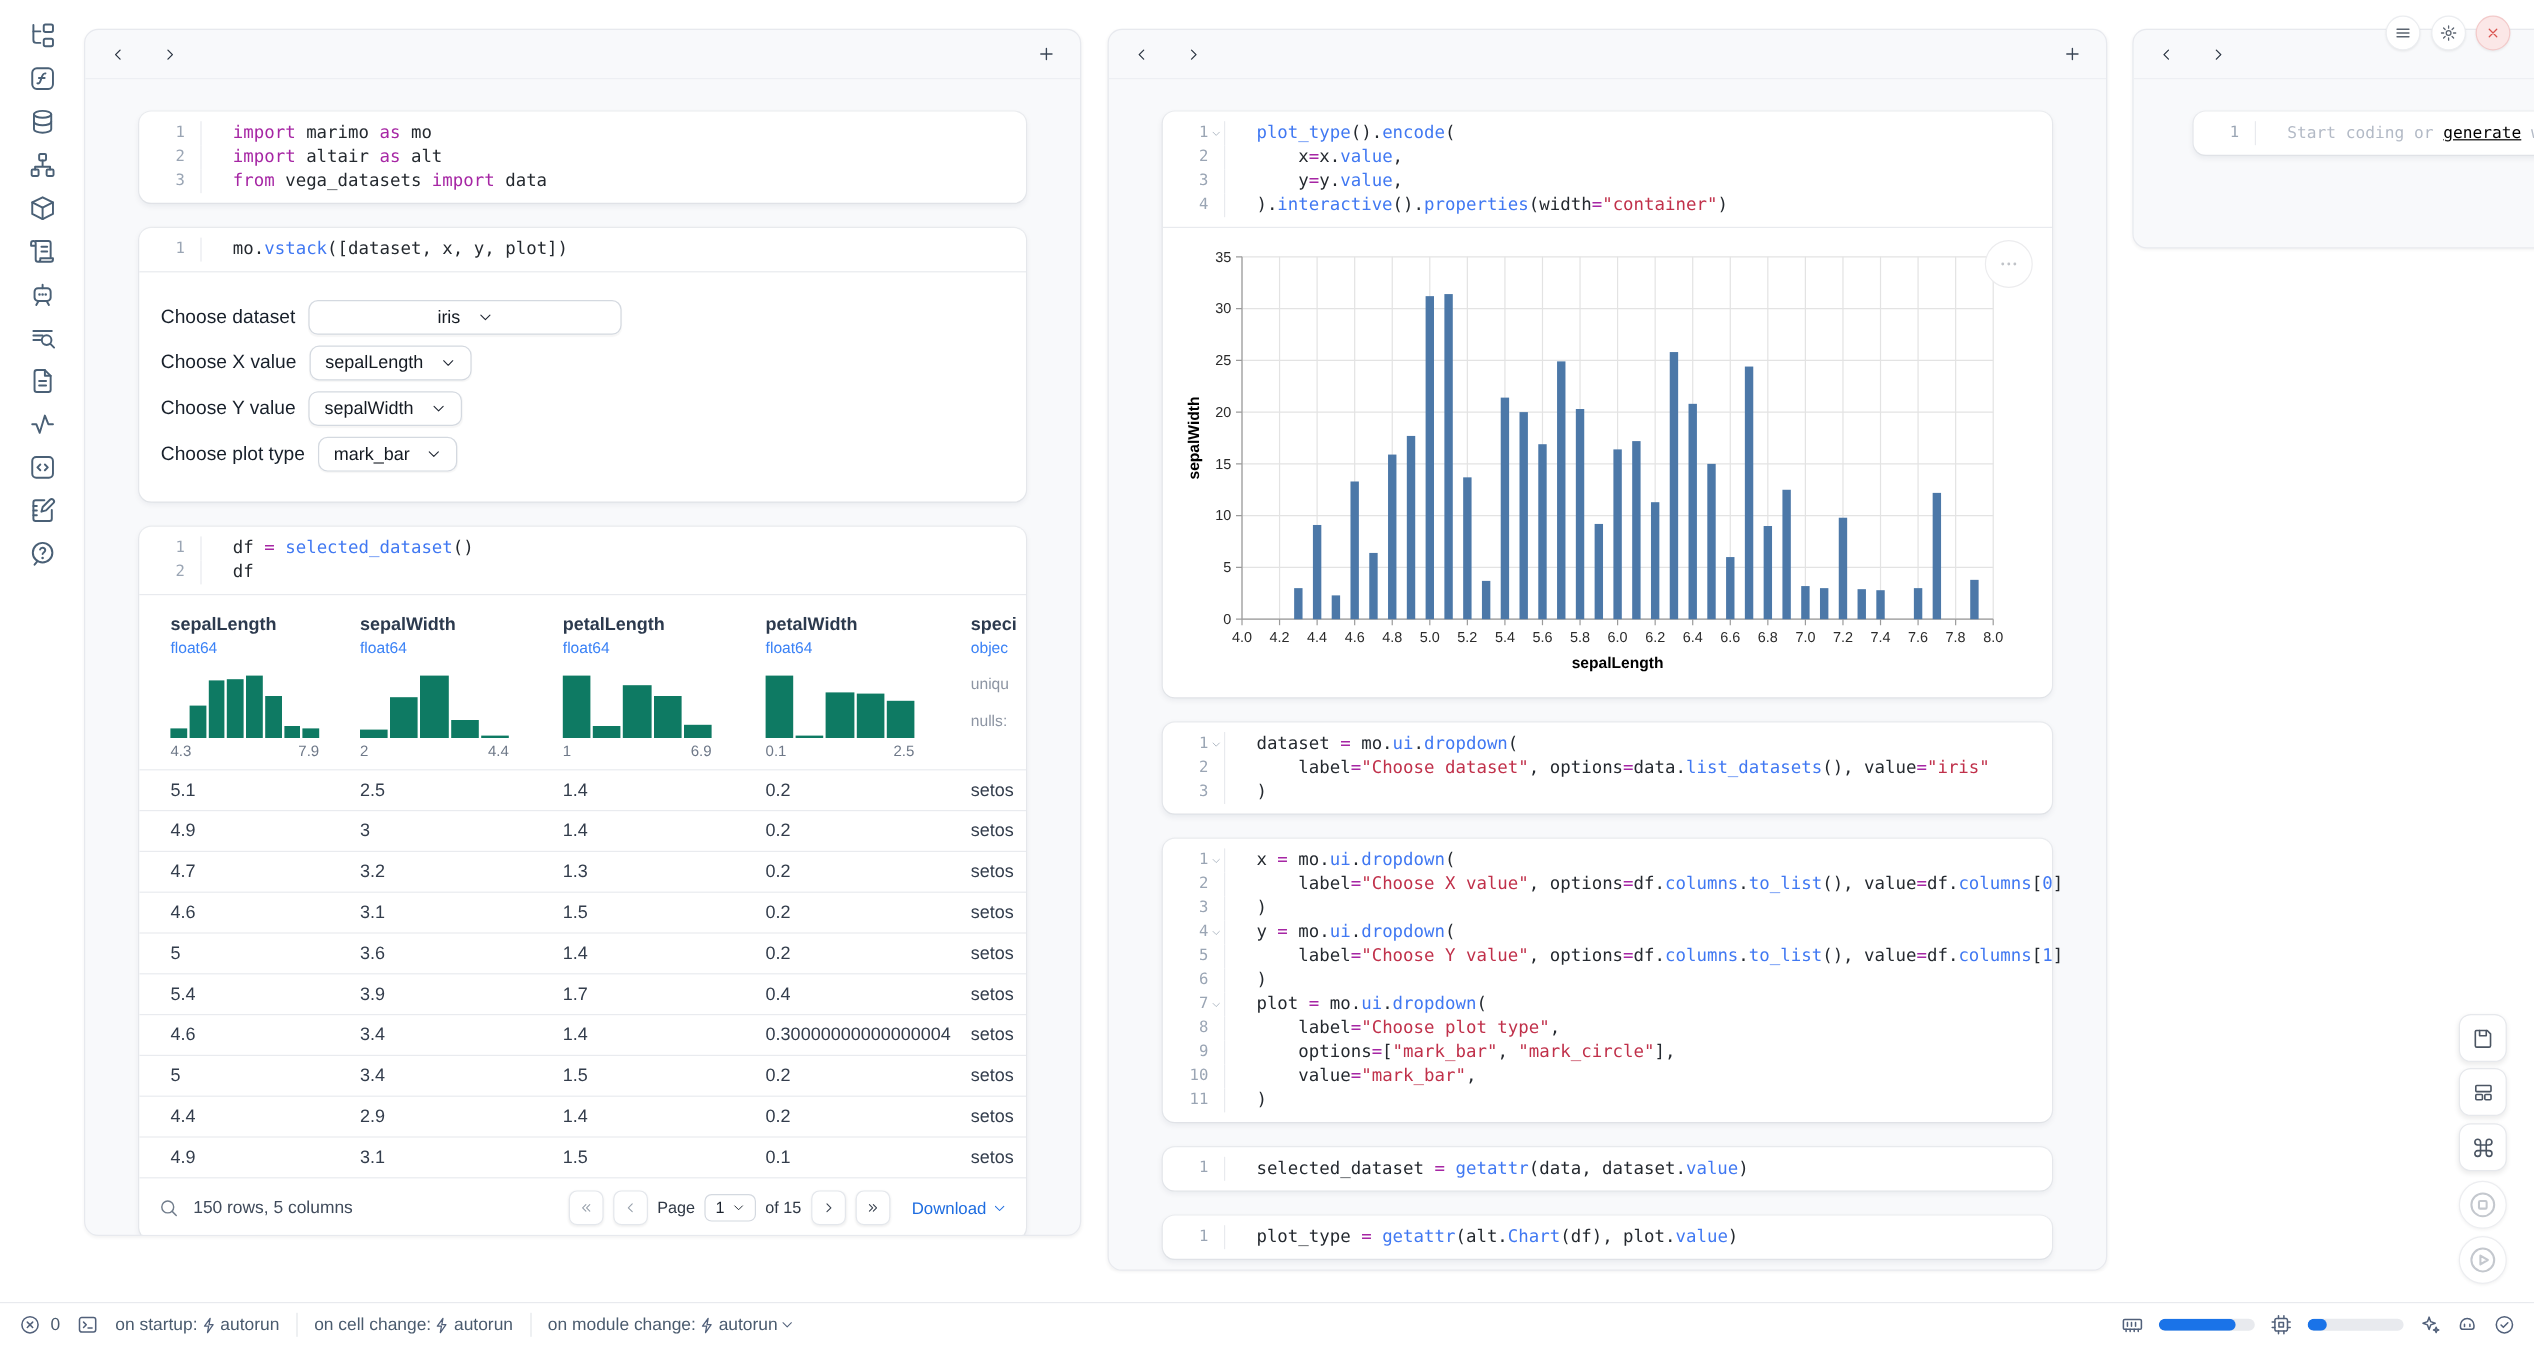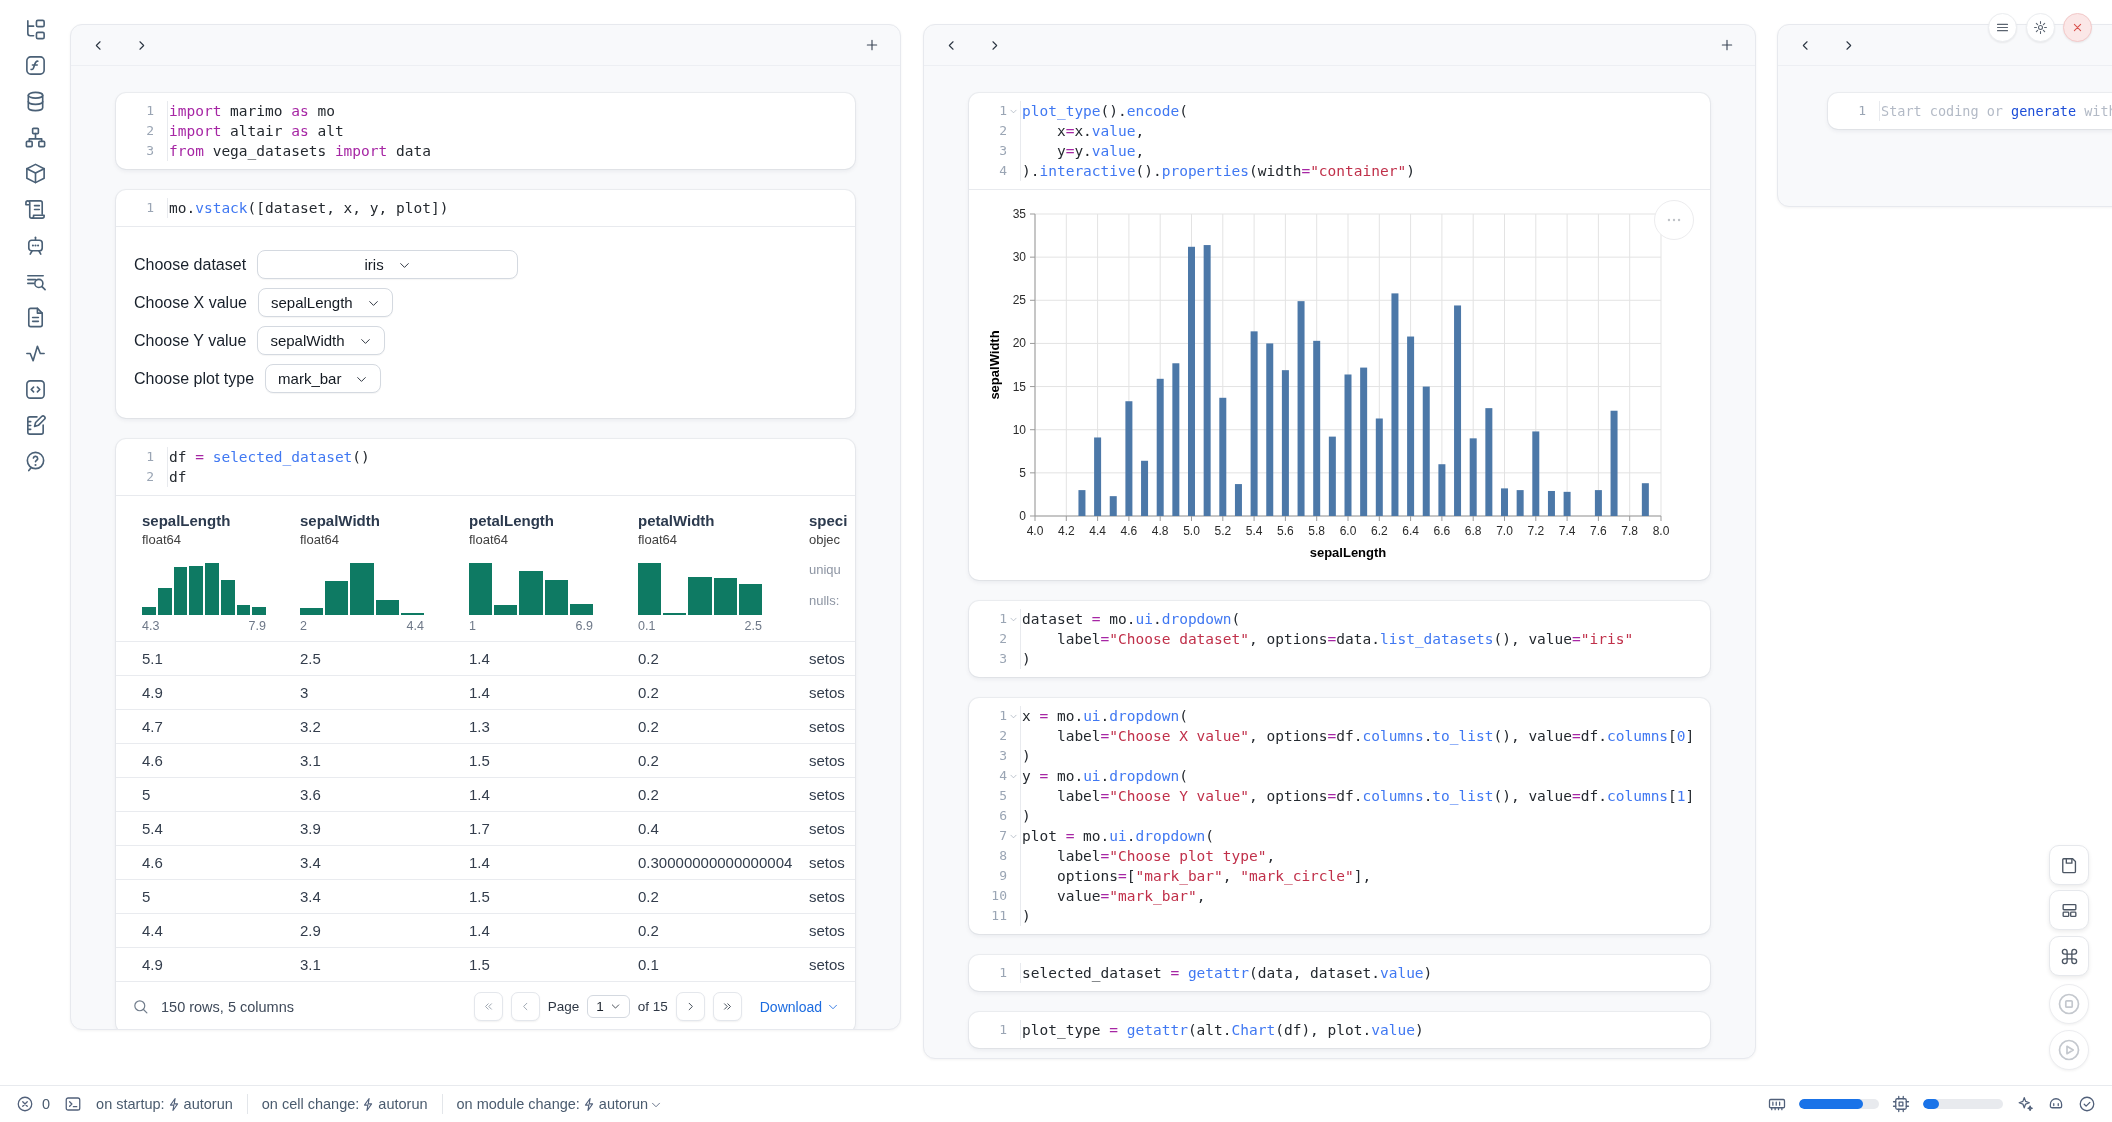--- a/index.html
+++ b/index.html
@@ -27,41 +27,41 @@
   .panel-right .panel-body{padding:27px 0 0 50px;}
 
   
   .cell{background:#fff;border-radius:10px;margin-bottom:21px;
         box-shadow:0 0 0 1px rgba(20,30,50,.05),0 2px 5px rgba(20,30,50,.07);}
   .code{padding:8px 12px 8px 8px;}
   .code-line{display:flex;font-family:"DejaVu Sans Mono",monospace;font-size:14.5px;line-height:20px;white-space:pre;}
   .gutter{flex:none;width:30px;text-align:right;color:#9aa5b4;font-size:13px;}
   .fold-slot{flex:none;width:13px;display:flex;align-items:center;justify-content:center;color:#9aa5b4;}
   .fold-slot svg{width:9px;height:9px;}
-  .src{border-left:1px solid #e8eaee;padding-left:1px;margin-left:0;}
+  .src{border-left:1px solid #e8eaee;padding-left:26px;margin-left:0;}
   .code-line:first-child .src, .code-line .src{border-left:1px solid #e8eaee;}
   .tk-p{color:#24292f;} .tk-k{color:#a626a4;} .tk-f{color:#4078f2;}
   .tk-s{color:#c0304a;} .tk-o{color:#a626a4;}
   .cell-output{border-top:1px solid #e8eaee;position:relative;}
 
   
   .dd-stack{padding:14px 18px 16px;}
   .dd-row{display:flex;align-items:center;margin:9px 0;gap:11px;}
   .dd-label{font-size:16px;color:#18202b;}
   .fake-select{display:inline-flex;align-items:center;justify-content:space-between;gap:14px;
                background:#fff;border:1px solid #d4d9e0;border-radius:8px;padding:5px 12px;
                font-size:15px;color:#141a22;box-shadow:0 1px 1px rgba(0,0,0,.04);cursor:pointer;}
   .fake-select .sel-chev{width:13px;height:13px;color:#202733;}
 
   
   .df-wrap{overflow:hidden;}
   .df-head{display:flex;padding:16px 16px 8px;}
   .df-col{flex:none;padding-left:10px;box-sizing:border-box;}
   .col-name{font-weight:bold;font-size:15px;color:#2c3a4e;}
-  .col-type{font-size:13px;color:#404040;margin-top:3px;}
+  .col-type{font-size:13px;color:#3b82f6;margin-top:3px;}
   .col-meta{font-size:13px;color:#8d95a3;margin-top:14px;line-height:17px;}
   .hist{height:56px;width:124px;display:flex;align-items:flex-end;gap:2px;margin-top:12px;}
   .hist-bar{flex:1;background:#0e7a63;}
   .minmax{width:124px;display:flex;justify-content:space-between;font-size:12.5px;color:#6e7888;margin-top:4px;}
   .df-row{display:flex;align-items:center;height:33px;border-top:1px solid #e9ebef;
           padding:0 16px;font-size:15px;color:#333d4c;}
   .df-cell{flex:none;padding-left:10px;box-sizing:border-box;overflow:hidden;white-space:nowrap;}
   .df-foot{border-top:1px solid #e9ebef;display:flex;align-items:center;gap:12px;padding:10px 16px 12px;}
   .foot-search{width:17px;height:17px;color:#717d8c;}
   .foot-summary{font-size:14.5px;color:#3f4a5a;}
@@ -81,21 +81,21 @@
   .chart-out{padding:12px 14px 6px;}
   .chart-actions{position:absolute;top:10px;right:16px;width:38px;height:38px;border-radius:50%;
                  background:#fff;border:1px solid #ececee;display:flex;align-items:center;justify-content:center;
                  color:#c0c3c8;cursor:pointer;}
   .chart-actions span{width:22px;height:22px;display:block;}
 
   
   .panel-right .cell{width:310px;margin-bottom:0;}
   .panel-right .code-line{font-size:13.5px;}
   .ph{color:#b3bac6;}
-  .ph-link{color:#1d4ed8;}
+  .ph-link{color:#000000;text-decoration:underline;}
 
   
   .win-btn{position:absolute;top:13px;width:27px;height:27px;border-radius:50%;background:#fff;
            border:1px solid #ebedf0;box-shadow:0 1px 2px rgba(0,0,0,.07);display:flex;align-items:center;
            justify-content:center;cursor:pointer;color:#5b6470;}
   .win-btn span{width:15px;height:15px;display:block;}
   .win-btn.close{background:#fbe7e7;border-color:#f3c9c9;color:#d9534f;}
 
   
   .fab{position:absolute;left:2049px;width:38px;height:38px;background:#fff;border:1px solid #e6e8ec;

